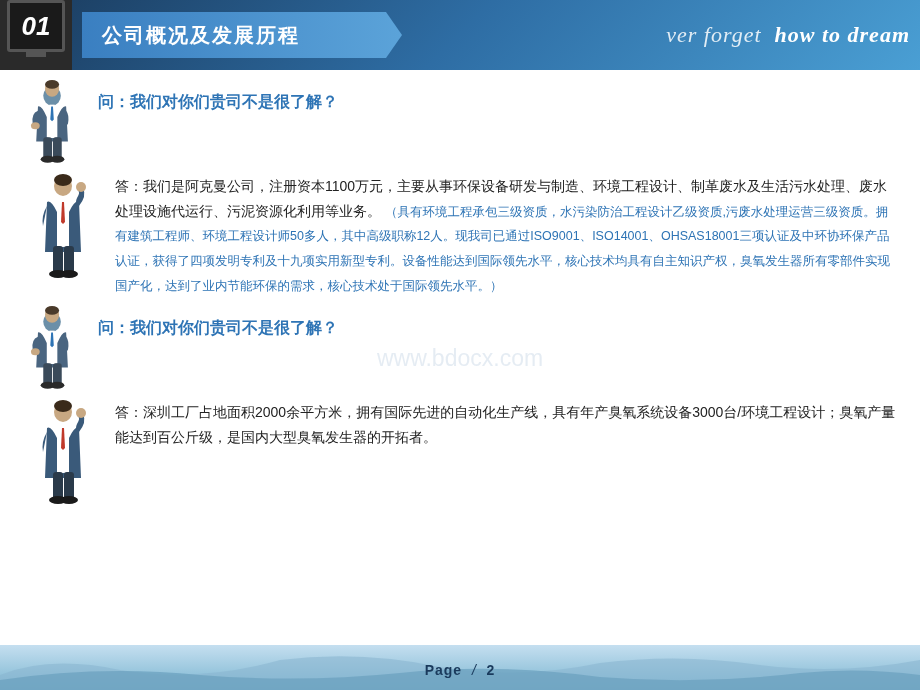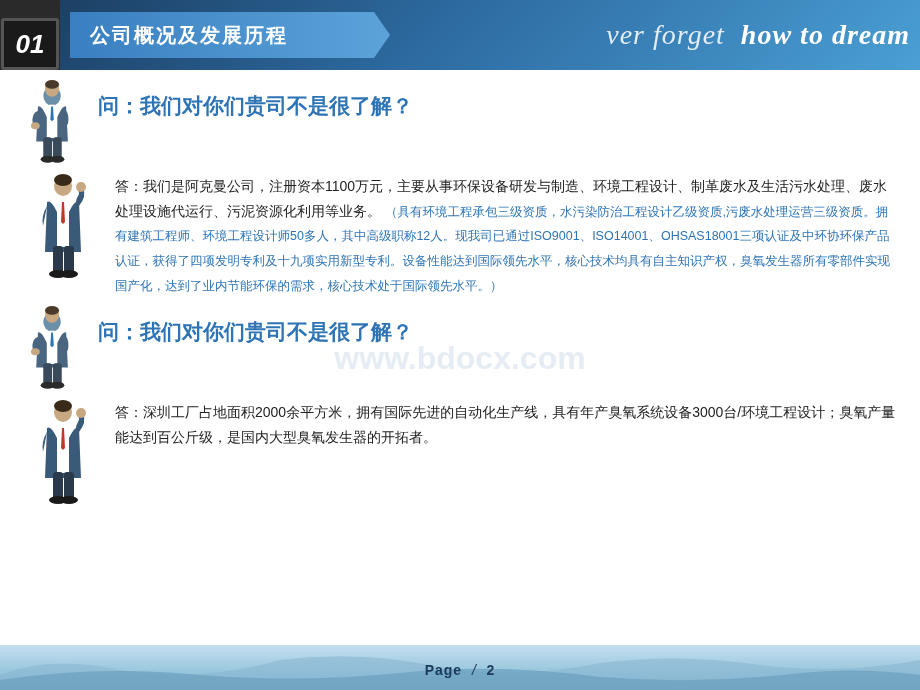--- a/index.html
+++ b/index.html
@@ -18,25 +18,25 @@
       width: 100%;
       height: 70px;
       background: linear-gradient(135deg, #1a3a5c 0%, #2e6da4 50%, #4a9fd4 100%);
       display: flex;
       align-items: center;
       position: relative;
       overflow: hidden;
     }
 
     .header-monitor {
-      width: 60px;
+      width: 72px;
       height: 70px;
       background: #2a2a2a;
       display: flex;
-      align-items: flex-end;
+      align-items: flex-start;
       justify-content: center;
       flex-shrink: 0;
     }
 
     .monitor-icon {
       width: 58px;
       height: 52px;
       background: #1a1a1a;
       border: 3px solid #555;
       border-radius: 3px;
@@ -80,21 +80,21 @@
       font-weight: bold;
       letter-spacing: 2px;
     }
 
     .header-tagline {
       position: absolute;
       right: 10px;
       top: 50%;
       transform: translateY(-50%);
       color: rgba(255,255,255,0.85);
-      font-size: 28px;
+      font-size: 22px;
       font-style: italic;
       font-family: Georgia, serif;
       letter-spacing: 1px;
     }
 
     .header-tagline .dream {
       color: #fff;
       font-weight: bold;
     }
 
@@ -128,21 +128,21 @@
     }
 
     
     .person-svg {
       width: 65px;
       height: 88px;
     }
 
     .question-text {
       color: #2e74b5;
-      font-size: 21px;
+      font-size: 16px;
       font-weight: bold;
       padding-top: 12px;
       padding-left: 8px;
     }
 
     .answer-text-main {
       font-size: 14px;
       line-height: 1.75;
       color: #222;
     }
@@ -183,22 +183,22 @@
       font-weight: bold;
     }
 
     
     .watermark {
       position: absolute;
       top: 50%;
       left: 50%;
       transform: translate(-50%, -50%);
       color: rgba(180, 200, 220, 0.35);
-      font-size: 32px;
-      font-weight: bold;
+      font-size: 23px;
+      font-weight: normal;
       pointer-events: none;
       white-space: nowrap;
       z-index: 0;
     }
 
     .content-wrapper {
       position: relative;
       z-index: 1;
     }
 

